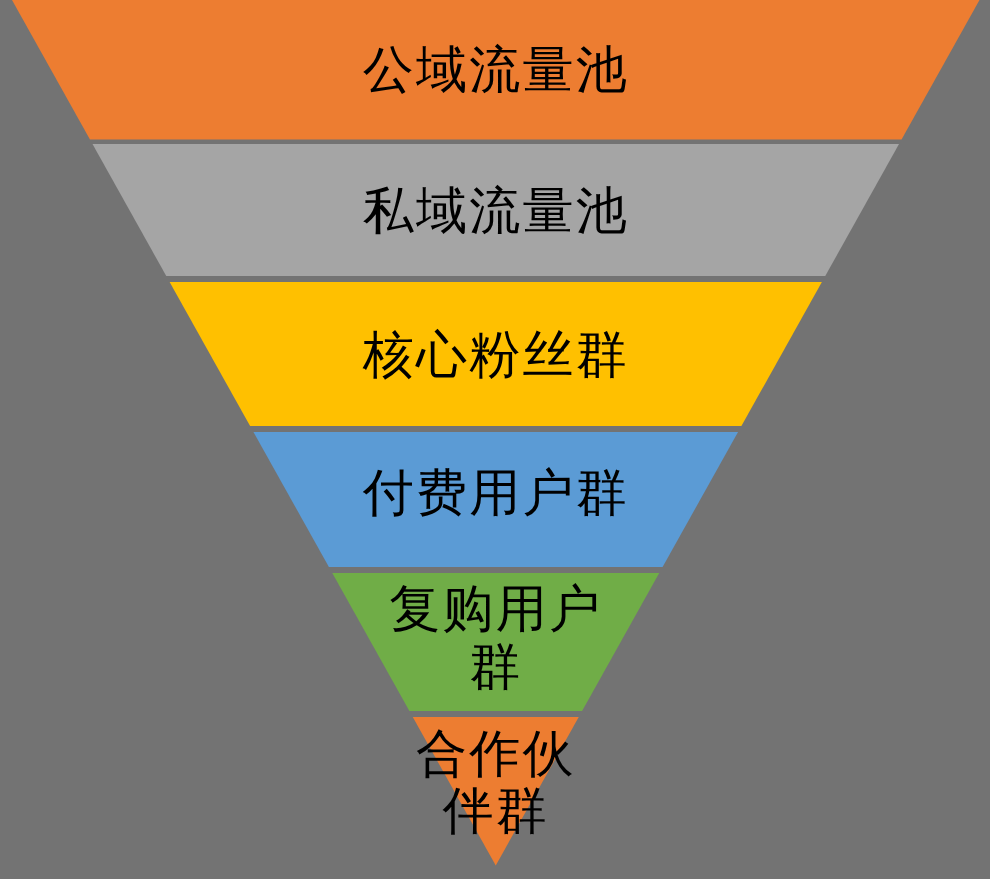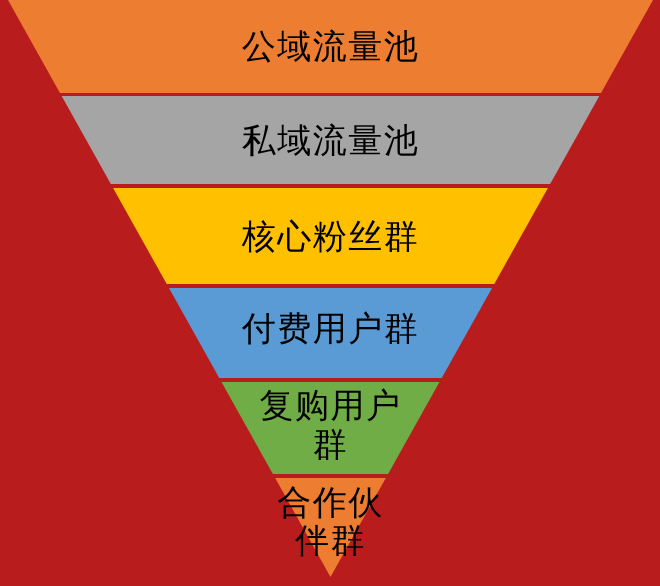--- a/index.html
+++ b/index.html
@@ -5,21 +5,21 @@
   html, body {
     margin: 0;
     padding: 0;
     background: #ffffff;
     font-family: "Liberation Sans", "DejaVu Sans", sans-serif;
   }
   .canvas {
     position: relative;
     width: 660px;
     height: 586px;
-    background: #b91c1c;
+    background: #737373;
     overflow: hidden;
   }
   svg {
     display: block;
   }
   .level-label {
     font-family: "Liberation Sans", "DejaVu Sans", sans-serif;
     font-size: 34px;
     fill: #000000;
   }

